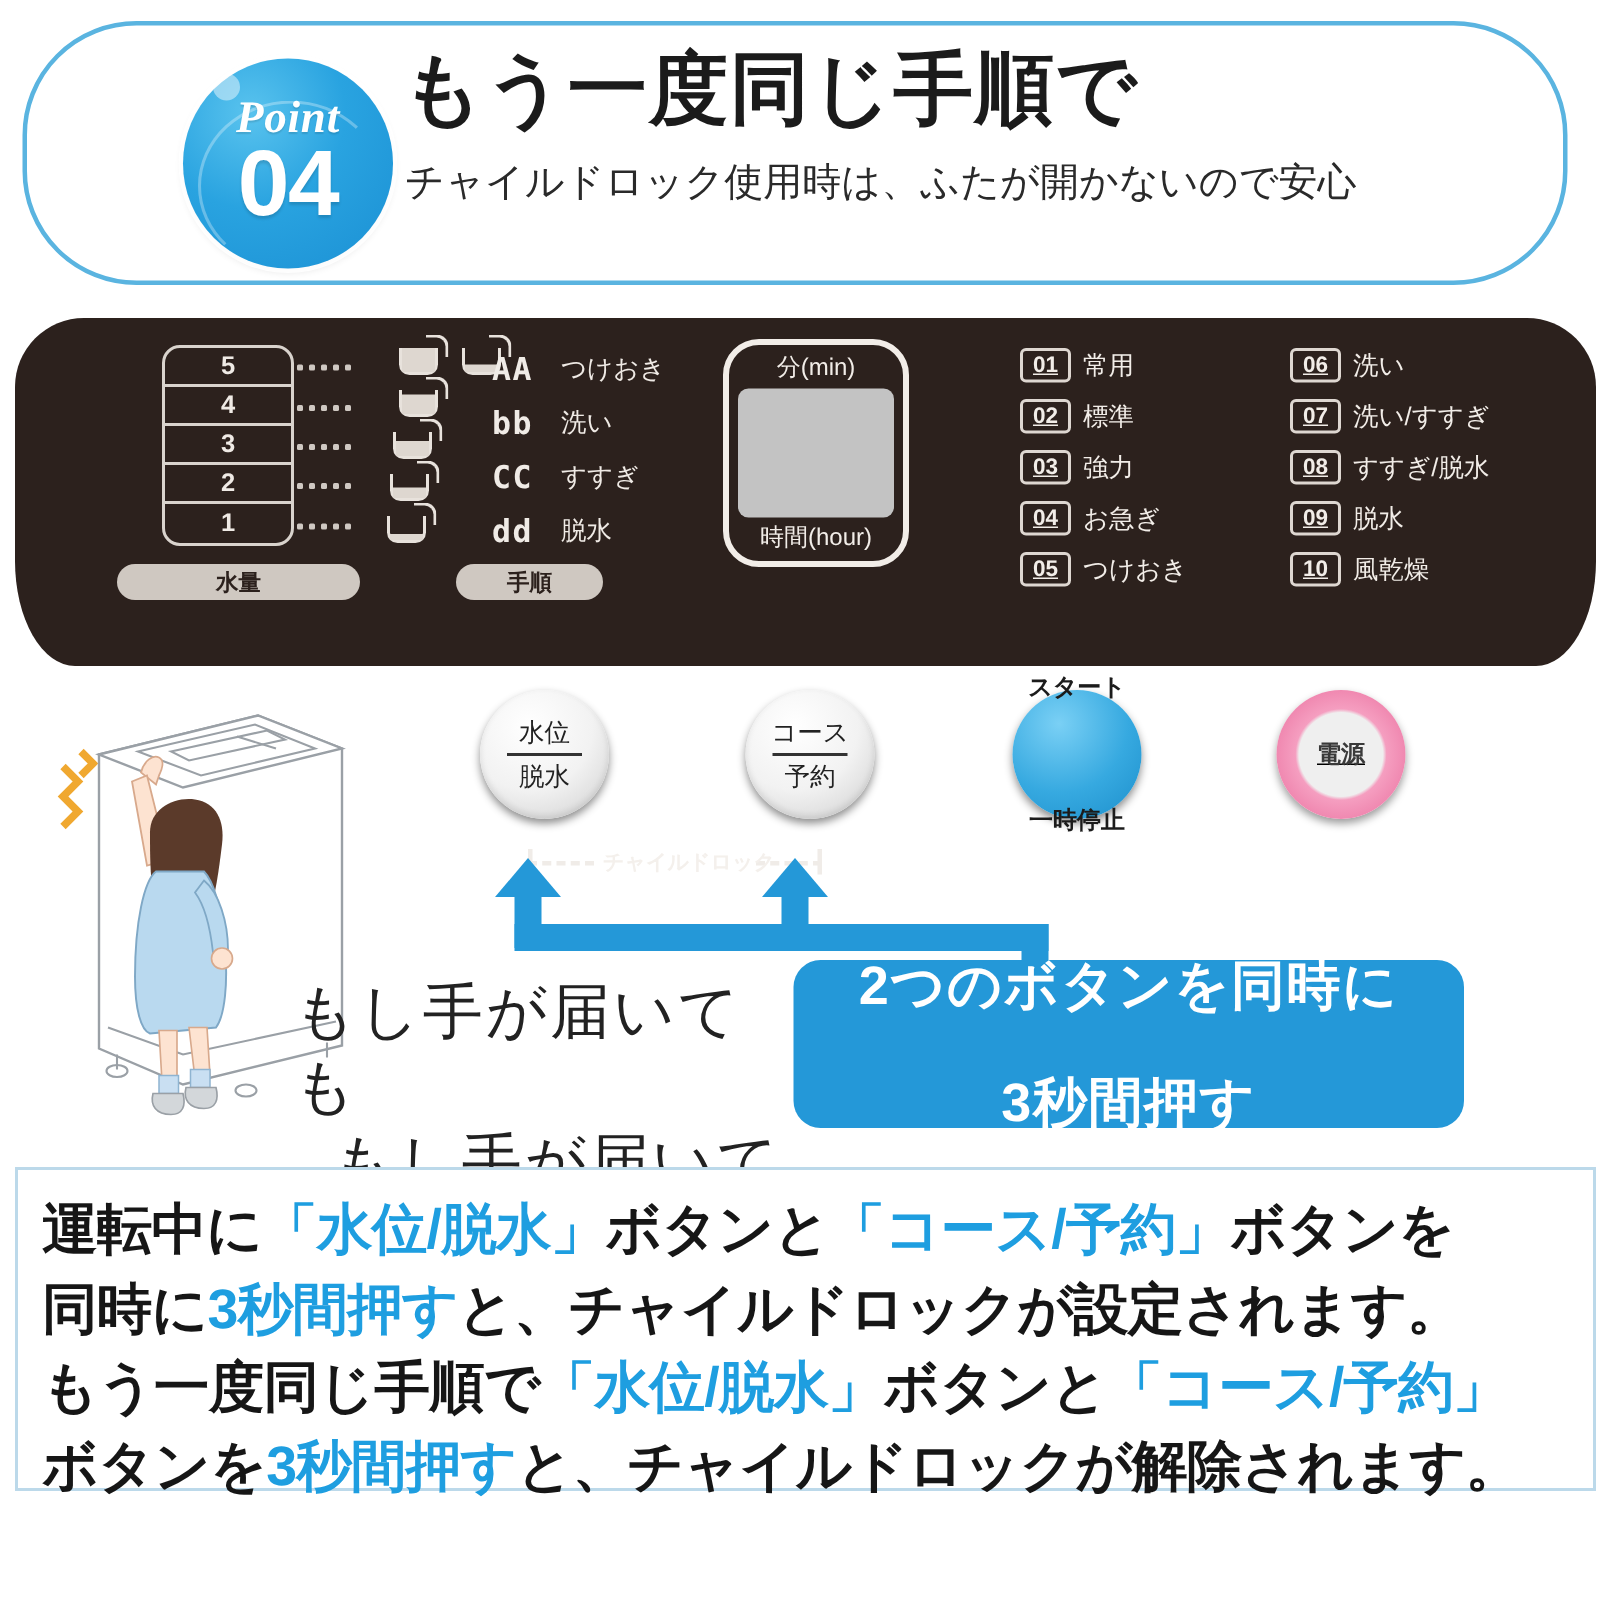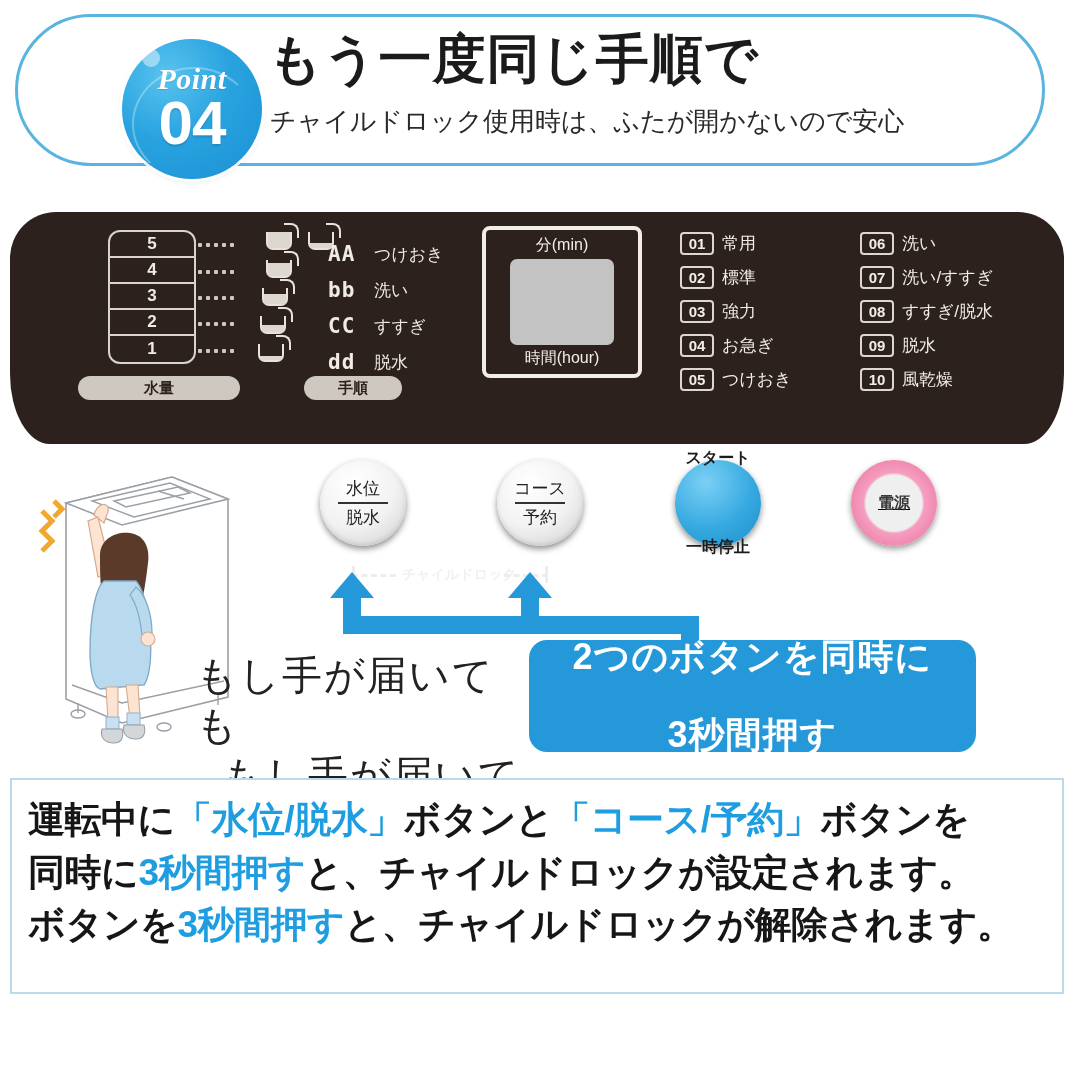--- a/index.html
+++ b/index.html
@@ -6,21 +6,21 @@
   body{
     width:1074px;height:1080px;
     background:#ffffff;
     font-family:"Liberation Sans","DejaVu Sans",sans-serif;
     overflow:hidden;
     position:relative;
   }
 
   
   .header-box{
-    position:absolute;left:15px;top:14px;width:1030px;height:152px;
+    position:absolute;left:15px;top:14px;width:1030px;height:176px;
     border:3px solid #5ab4e0;border-radius:76px;box-sizing:border-box;
     background:#fff;
   }
   .point-badge{
     position:absolute;left:104px;top:22px;width:140px;height:140px;
     border-radius:50%;
     background:radial-gradient(circle at 32% 26%, #59c3ee 0%, #29a3e0 45%, #1b90d4 100%);
     box-shadow:0 0 0 3px rgba(255,255,255,.85), 0 2px 6px rgba(0,0,0,.12);
     display:flex;flex-direction:column;align-items:center;justify-content:center;
   }
@@ -86,54 +86,54 @@
     position:absolute;width:26px;height:18px;
     border:2px solid #e8e2dc;border-top:none;border-radius:0 0 7px 7px;box-sizing:border-box;
   }
   .basket .water{position:absolute;left:0;right:0;bottom:0;background:#ded7d0;}
   .basket .handle{
     position:absolute;right:-9px;top:-9px;width:13px;height:13px;
     border:2px solid #e8e2dc;border-left:none;border-bottom:none;border-radius:0 8px 0 0;
   }
 
   .codes{position:absolute;left:318px;top:22px;width:130px;}
-  .code-row{display:flex;align-items:flex-end;height:32px;margin-bottom:4px;}
+  .code-row{display:flex;align-items:flex-start;height:32px;margin-bottom:4px;}
   .code-glyph{
     width:46px;font-size:21px;font-weight:bold;color:#f0ebe6;letter-spacing:1px;
     font-family:"DejaVu Sans Mono","Liberation Mono",monospace;
   }
   .code-label{font-size:17px;color:#efeae5;}
 
   .pill{
     position:absolute;height:24px;border-radius:12px;background:#cfc8c1;
     display:flex;align-items:center;justify-content:center;
     font-size:15px;color:#2c211d;font-weight:bold;
   }
   .pill-suiryo{left:68px;top:164px;width:162px;}
   .pill-tejun{left:294px;top:164px;width:98px;}
 
   
   .display{
-    position:absolute;left:472px;top:14px;width:160px;height:152px;
-    border:4px solid #f2ede8;border-radius:8px;box-sizing:border-box;
+    position:absolute;left:472px;top:14px;width:124px;height:152px;
+    border:4px solid #f2ede8;border-radius:24px;box-sizing:border-box;
     display:flex;flex-direction:column;align-items:center;justify-content:space-between;
     padding:5px 0;
   }
   .disp-label{font-size:16px;color:#f2ede8;}
   .disp-screen{width:104px;height:86px;background:#c3c3c3;border-radius:7px;}
 
   
   .course-col{position:absolute;top:16px;width:190px;}
   .col-a{left:670px;}
   .col-b{left:850px;}
   .course-row{display:flex;align-items:center;height:30px;margin-bottom:4px;}
   .course-num{
     width:34px;height:23px;border:2px solid #ded7d1;border-radius:4px;box-sizing:border-box;
     display:flex;align-items:center;justify-content:center;
-    font-size:15px;font-weight:bold;color:#f2ede8;margin-right:8px;
+    font-size:15px;font-weight:bold;color:#f2ede8;margin-right:8px;text-decoration:underline;
   }
   .course-label{font-size:17px;color:#f2ede8;white-space:nowrap;}
 
   
   .btn-round{
     position:absolute;width:86px;height:86px;border-radius:50%;
     display:flex;flex-direction:column;align-items:center;justify-content:center;
   }
   .btn-white{
     background:radial-gradient(circle at 38% 28%, #ffffff 0%, #f2f2f2 52%, #cdcdcd 100%);
@@ -484,14 +484,15 @@
 </div>
 
 <div class="callout">
   <span>2つのボタンを同時に</span>
   <span>3秒間押す</span>
 </div>
 
 <div class="bottom-box">
   <div class="bline"><span>運転中に</span><span class="hl">「水位/脱水」</span><span>ボタンと</span><span class="hl">「コース/予約」</span><span>ボタンを</span></div>
   <div class="bline"><span>同時に</span><span class="hl">3秒間押す</span><span>と、チャイルドロックが設定されます。</span></div>
+  <div class="bline"><span>もう一度同じ手順で</span><span class="hl">「水位/脱水」</span><span>ボタンと</span><span class="hl">「コース/予約」</span></div>
   <div class="bline"><span>ボタンを</span><span class="hl">3秒間押す</span><span>と、チャイルドロックが解除されます。</span></div>
 </div>
 
 </body></html>

